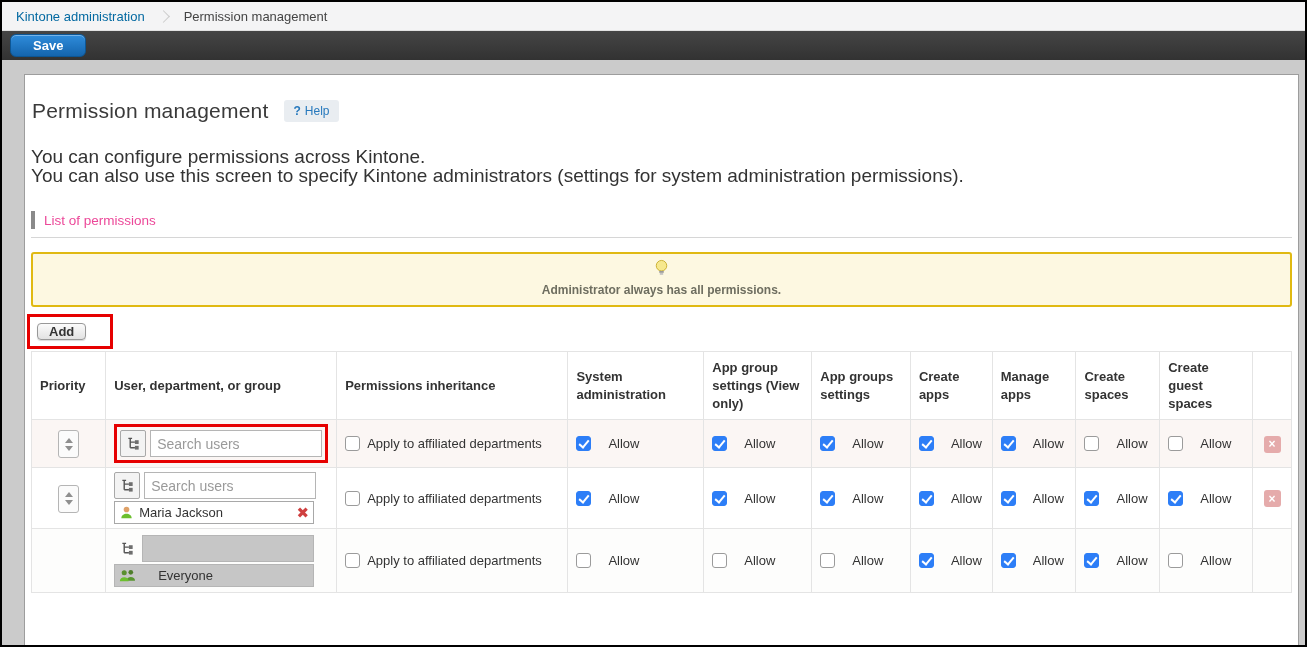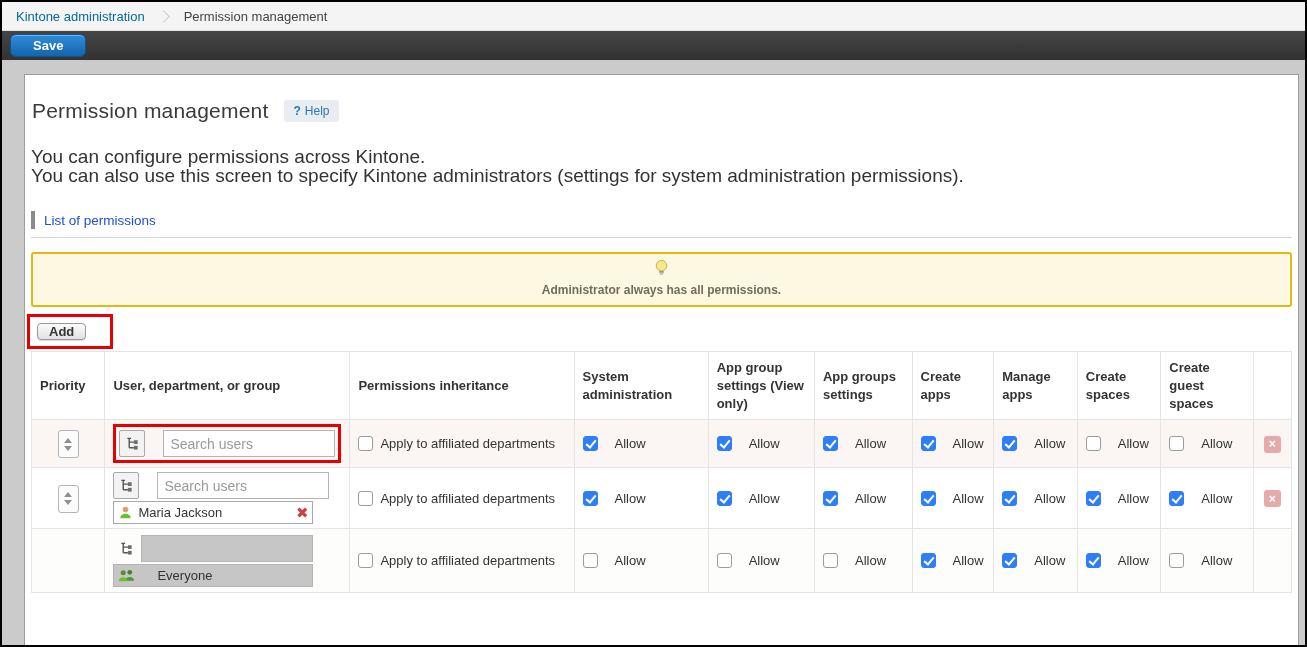--- a/index.html
+++ b/index.html
@@ -44,21 +44,21 @@
     margin-left:16px; background:#e9edf1; border-radius:3px; padding:4px 9px;
     font-size:12px; color:#2779bd; cursor:pointer; display:inline-flex; gap:4px; align-items:center;
   }
   .help-q { font-weight:bold; }
   .desc { margin-top:24px; font-size:19px; line-height:19px; color:#333; }
   .section-head {
     margin-top:26px; border-bottom:1px solid #d6d6d6; padding-bottom:8px;
     display:flex; align-items:center;
   }
   .section-bar { width:4px; height:18px; background:#8a8a8a; margin-right:9px; }
-  .section-title { font-size:13.5px; color:#1d4ed8; }
+  .section-title { font-size:13.5px; color:#ec4899; }
   .instructions { margin-top:16px; font-size:13.5px; line-height:19px; color:#333; }
   
   .notice {
     margin-top:14px; border:2px solid #e0b912; background:#fdf8e1; border-radius:3px;
     text-align:center; padding:5px 0 8px 0;
   }
   .notice-text { font-size:12px; font-weight:bold; color:#6e6e60; margin-top:1px; }
   
   .add-wrap { margin-top:7px; }
   .red-box-add { display:inline-block; border:3px solid #e60000; padding:5px 24px 6px 7px; margin-left:-4px; }
@@ -88,21 +88,21 @@
   .selector-stack { display:flex; flex-direction:column; }
   .selector-line { display:flex; align-items:stretch; }
   .red-box-field { border:3px solid #e60000; padding:3px; display:inline-flex; align-items:stretch; }
   .tree-btn {
     width:26px; background:#f3f3f3; border:1px solid #a8a8a8; border-radius:2px;
     display:flex; align-items:center; justify-content:center; cursor:pointer; flex:0 0 26px;
   }
   .tree-plain { width:26px; display:flex; align-items:center; justify-content:center; flex:0 0 26px; }
   .search-input {
     width:172px; height:27px; border:1px solid #b5b5b5; font-size:14px; color:#0f172a;
-    padding:0 6px; margin-left:18px; font-family:"Liberation Sans",sans-serif;
+    padding:0 6px; margin-left:4px; font-family:"Liberation Sans",sans-serif;
   }
   .search-input::placeholder { color:#9a9a9a; }
   .input-disabled {
     width:172px; height:27px; background:#c6c6c6; border:1px solid #b5b5b5; margin-left:2px;
   }
   .chip {
     display:flex; align-items:center; width:200px; height:23px; margin-top:2px;
     border:1px solid #a8a8a8; background:#fff; padding:0 4px; font-size:13px; color:#333;
   }
   .chip-disabled { background:#c6c6c6; border:1px solid #b5b5b5; }

